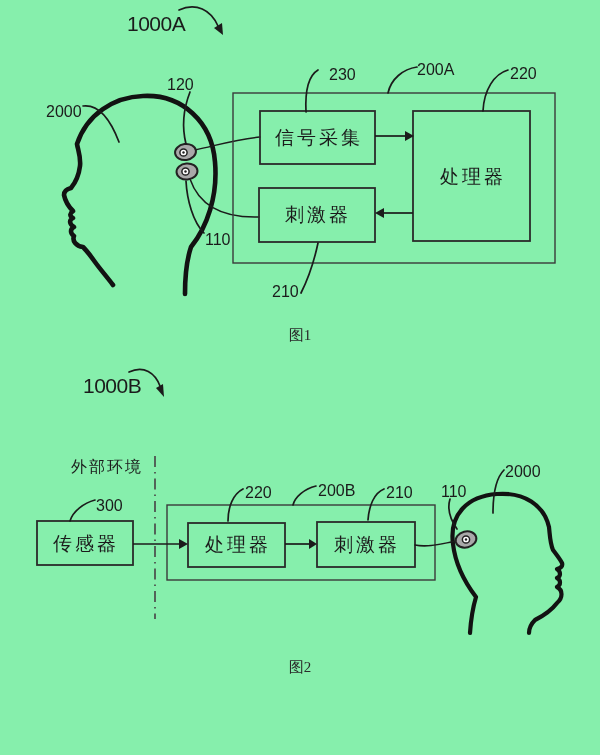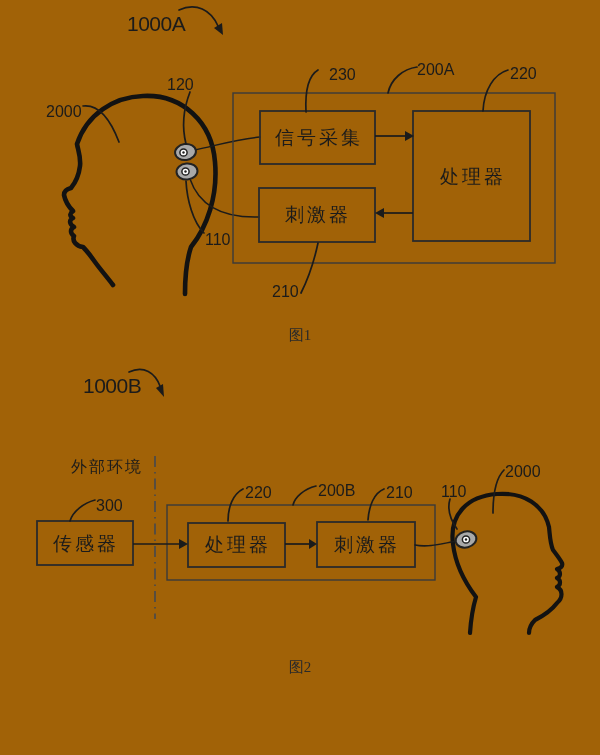--- a/index.html
+++ b/index.html
@@ -1,19 +1,19 @@
 <!DOCTYPE html>
 <html><head>
 <meta charset="utf-8">
 <style>
   html,body{margin:0;padding:0;background:#ffffff;}
   .sheet{
     position:relative;
     width:600px;height:755px;
-    background:#a16207;
+    background:#86efac;
     font-family:"Liberation Sans", sans-serif;
     overflow:hidden;
   }
   svg{display:block;}
   
   .box      {fill:none;stroke:#2b2b2b;stroke-width:1.8;}
   .outerbox {fill:none;stroke:#3a3a3a;stroke-width:1.4;}
   .lead     {fill:none;stroke:#1b1b1b;stroke-width:1.7;stroke-linecap:round;}
   .conn     {fill:none;stroke:#1b1b1b;stroke-width:1.5;stroke-linecap:round;}
   .headline {fill:none;stroke:#121212;stroke-width:4.6;stroke-linecap:round;stroke-linejoin:round;}

